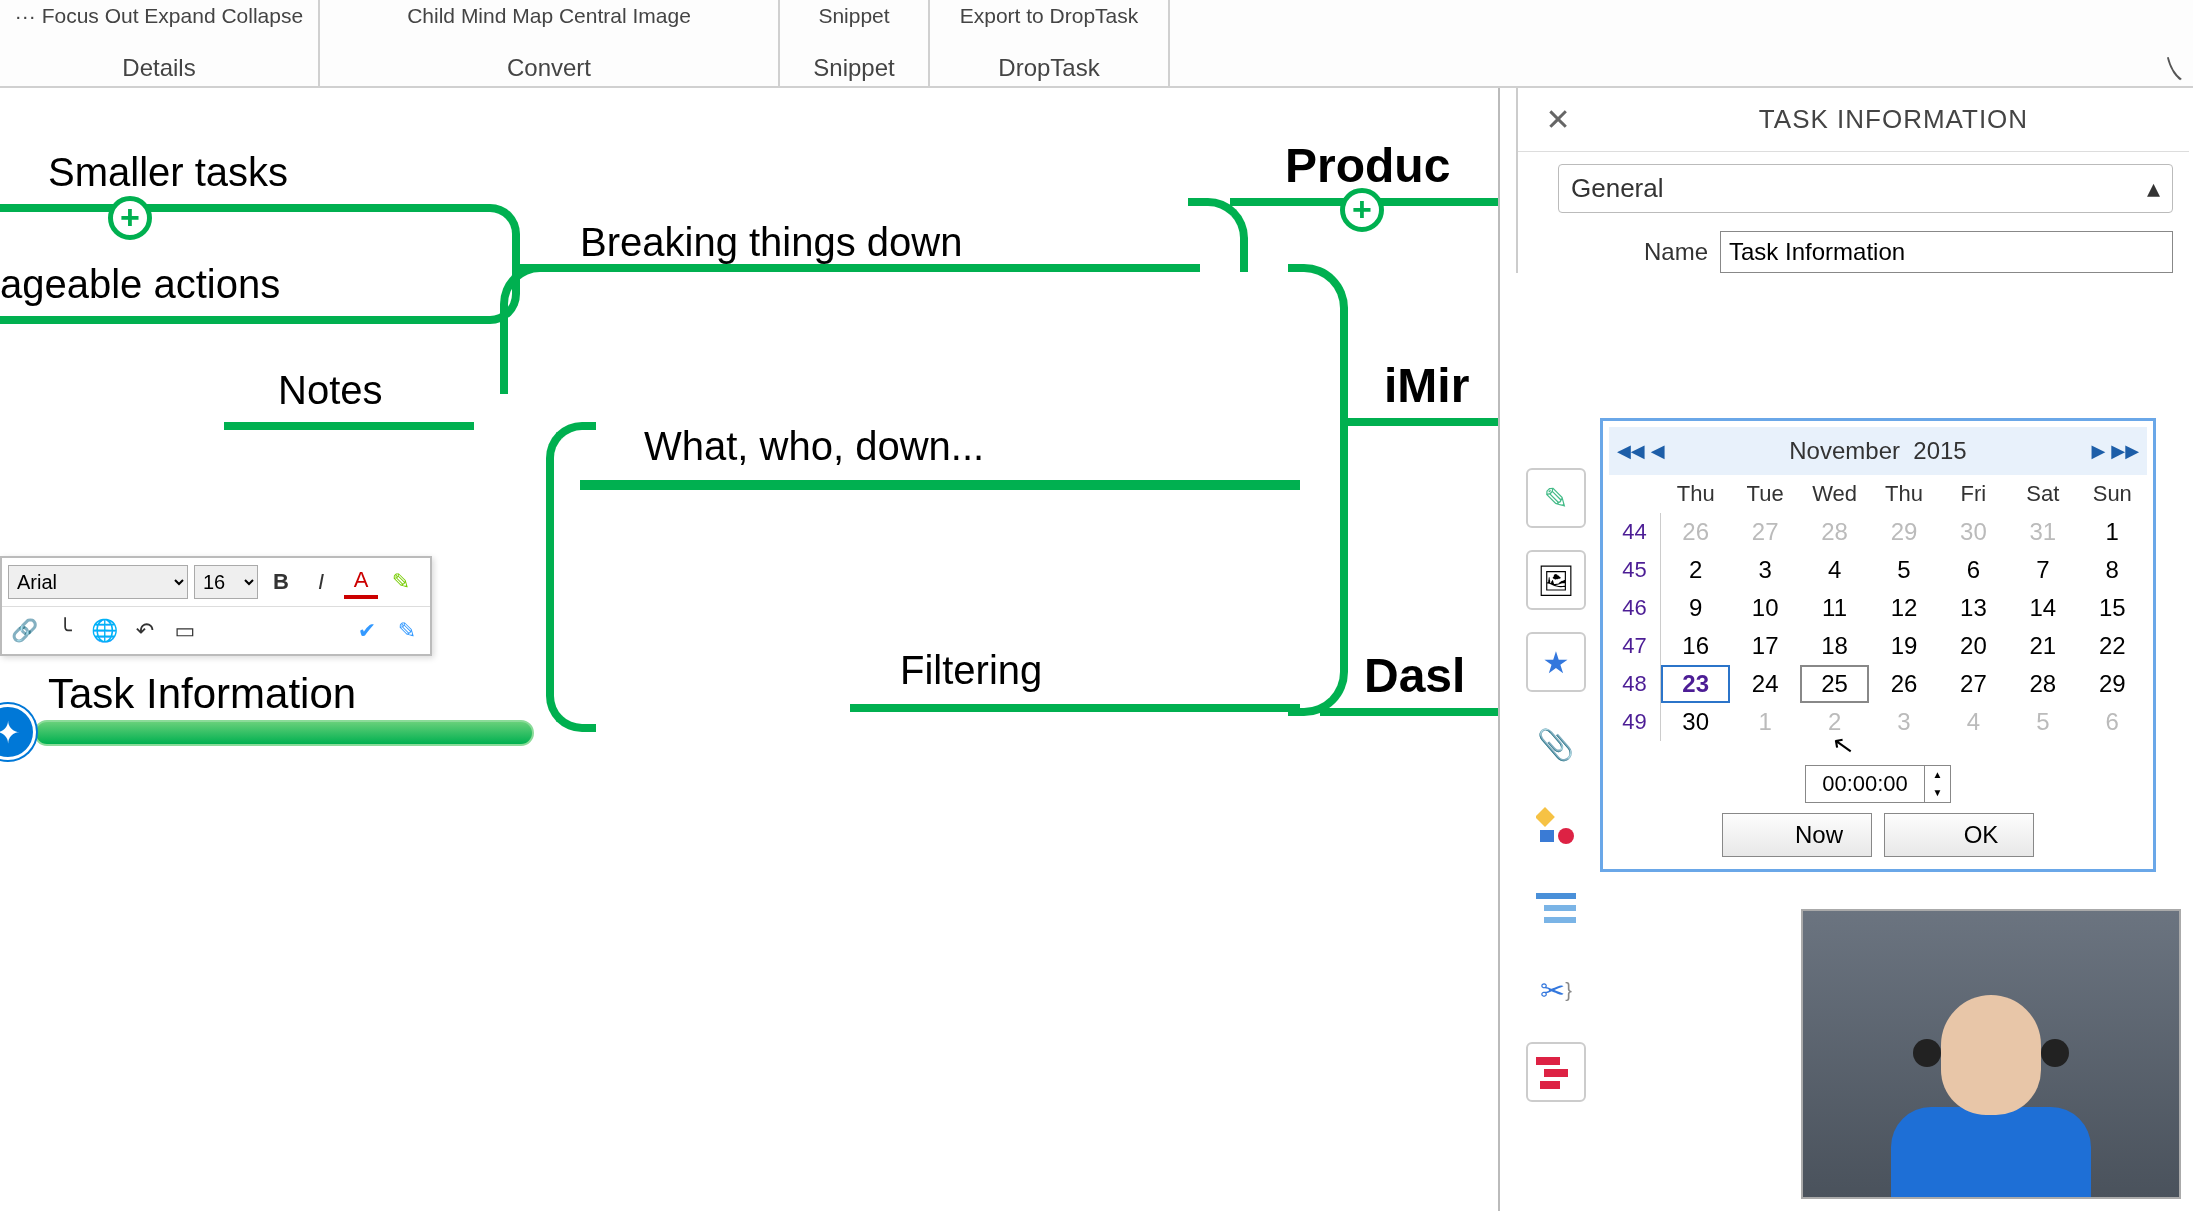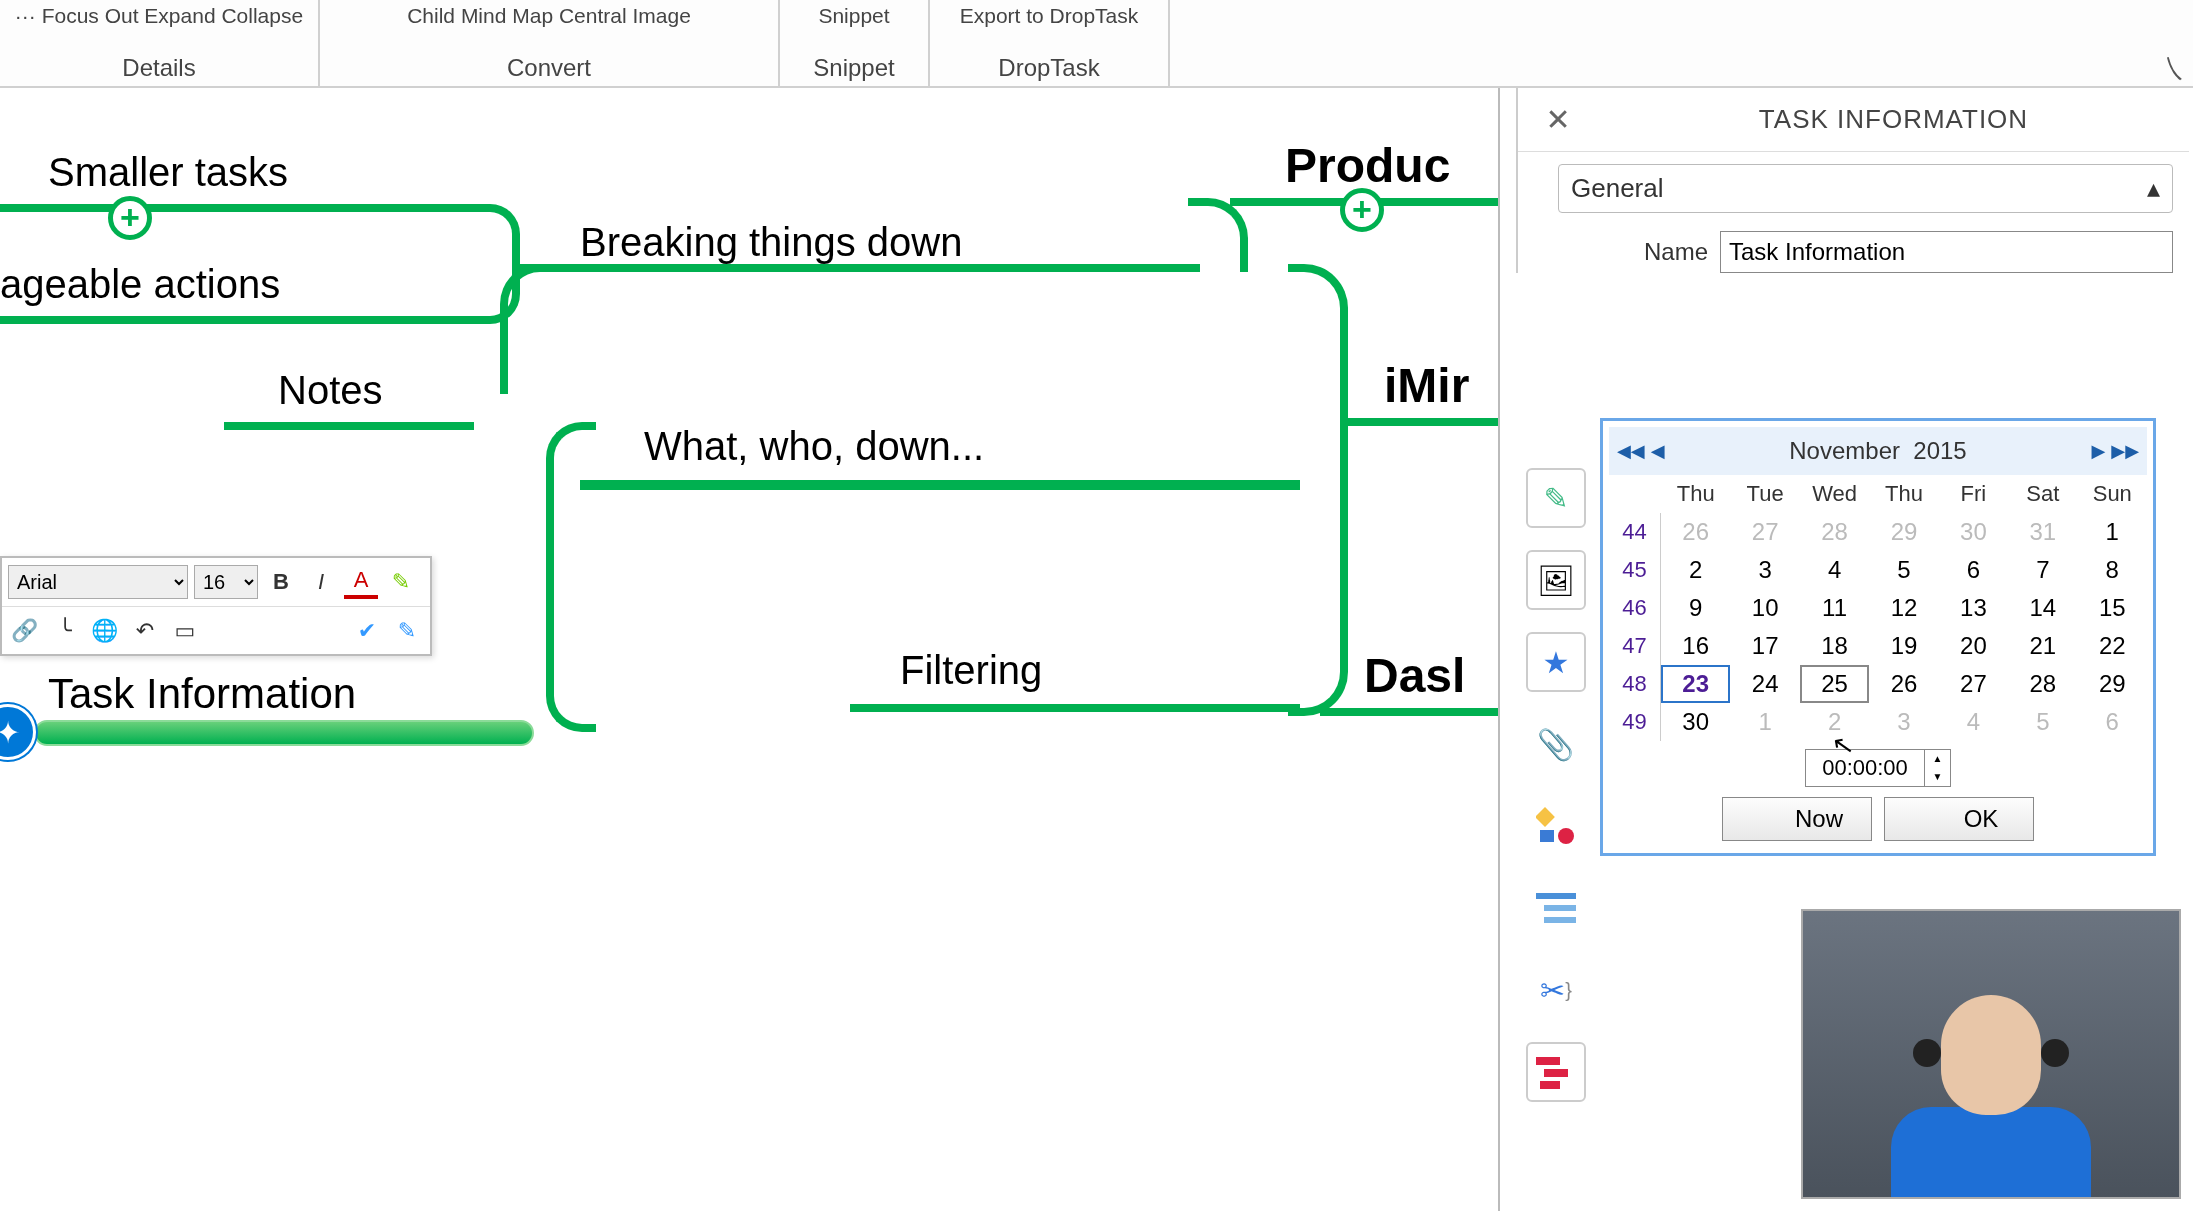--- a/index.html
+++ b/index.html
@@ -60,21 +60,21 @@
   .cal-nav { display:flex; gap: 6px; }
   .cal-nav span { cursor:pointer; font-size: 18px; color:#1d5ea8; }
   .cal-title { font-size: 24px; }
   .cal-grid { display:grid; grid-template-columns: 52px repeat(7, 1fr); }
   .cal-dow { text-align:center; font-size: 22px; padding: 6px 0; color:#333; }
   .cal-wk { text-align:center; font-size: 22px; color:#4c1d95; padding: 6px 0; border-right:1px solid #ccc; }
   .cal-day { text-align:center; font-size: 24px; padding: 5px 0; cursor:pointer; }
   .cal-day.muted { color: #bbb; }
   .cal-day.selected { border: 2px solid #2b74c9; color:#4c1d95; font-weight:bold; padding: 3px 0; }
   .cal-day.hover { border: 2px solid #888; padding: 3px 0; }
-  .cal-time { display:flex; justify-content:center; align-items:center; margin-top: 8px; gap:0; }
+  .cal-time { display:flex; justify-content:center; align-items:center; margin-top: 24px; gap:0; }
   .time-box { border:1px solid #888; height:38px; width:120px; text-align:center; font-size:22px; }
   .spinner { width:26px; height:38px; border:1px solid #888; border-left:none; display:flex; flex-direction:column; }
   .spinner div { flex:1; text-align:center; font-size:10px; line-height:18px; cursor:pointer; }
   .cal-btns { display:flex; justify-content:center; gap: 12px; margin-top: 10px; }
   .cal-btn { width: 150px; height: 44px; border:1px solid #888; background: linear-gradient(#fdfdfd,#e8e8e8); font-size: 24px; cursor:pointer;padding-left:44px; }
 
   
   .webcam { position: absolute; right: 12px; bottom: 12px; width: 380px; height: 290px; background:#556; border:2px solid #aaa; display:flex; flex-direction:column; justify-content:flex-end; align-items:center; overflow:hidden; }
   .webcam .brand { align-self:flex-end; color:#fff; font-size:30px; font-style:italic; padding:4px 10px; font-weight:bold; }
   .person { position:absolute; bottom:0; left:50%; transform:translateX(-50%); width:200px; }

